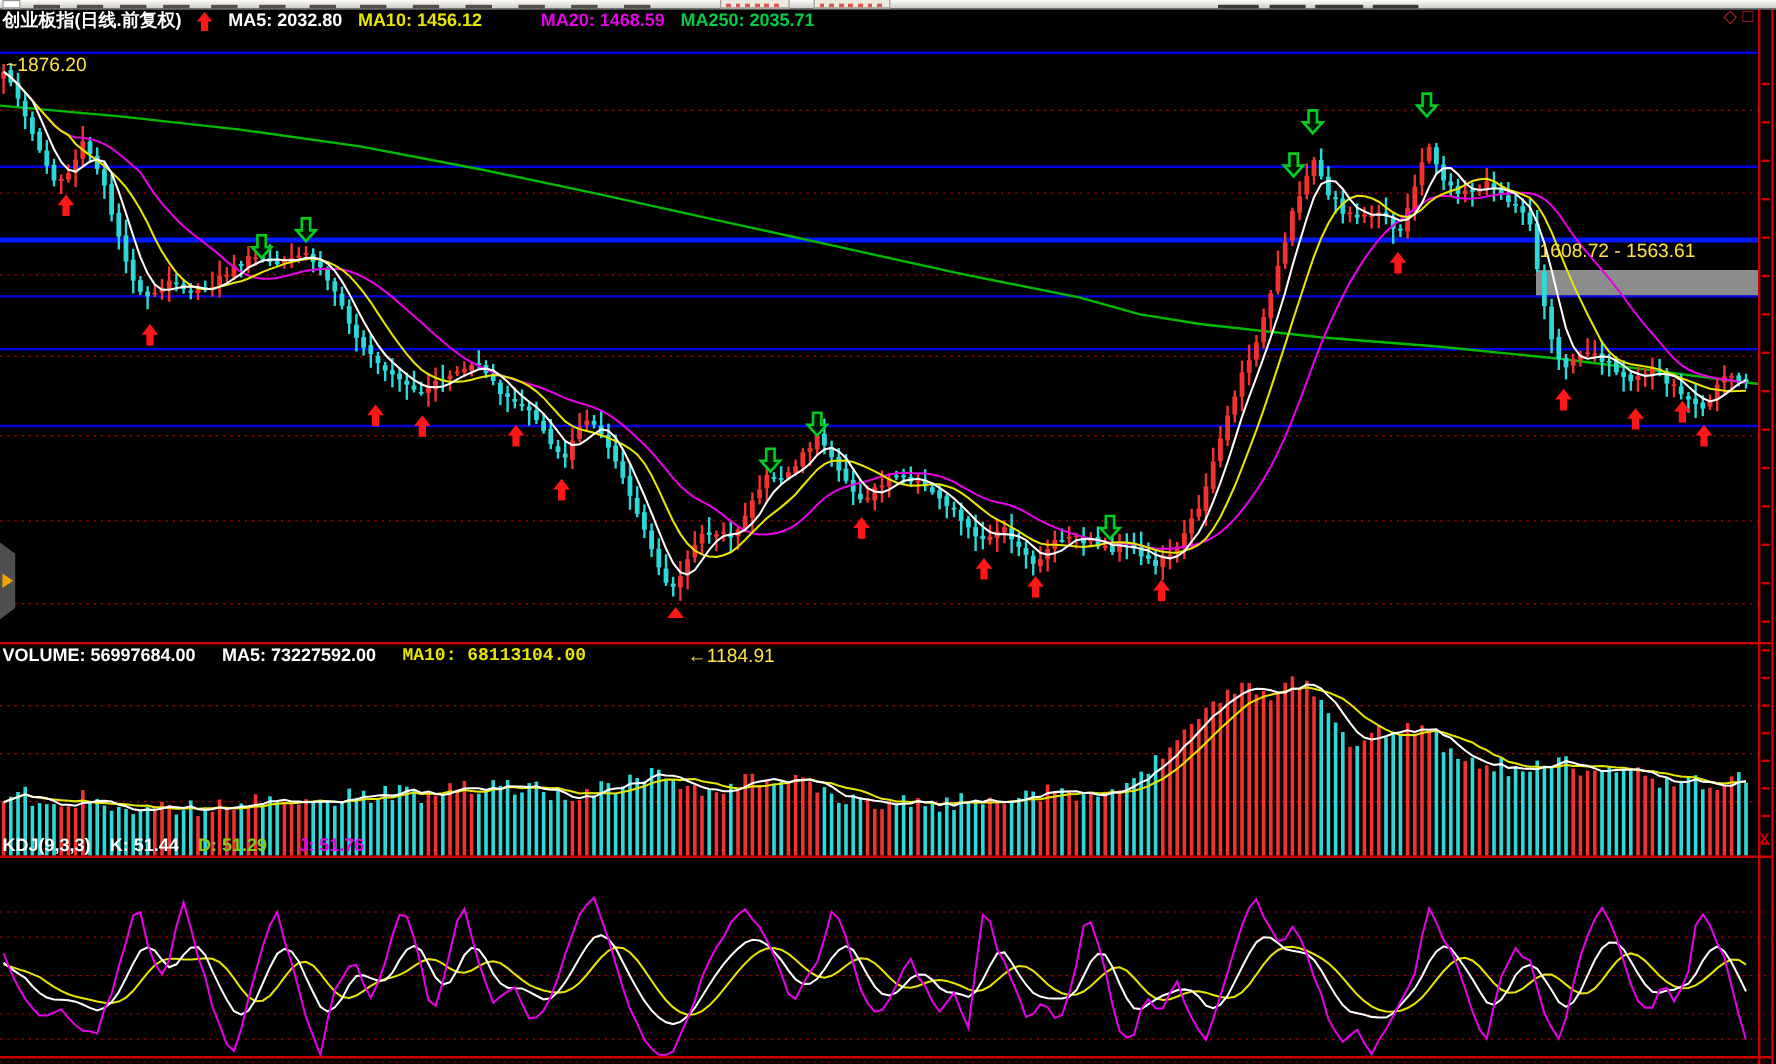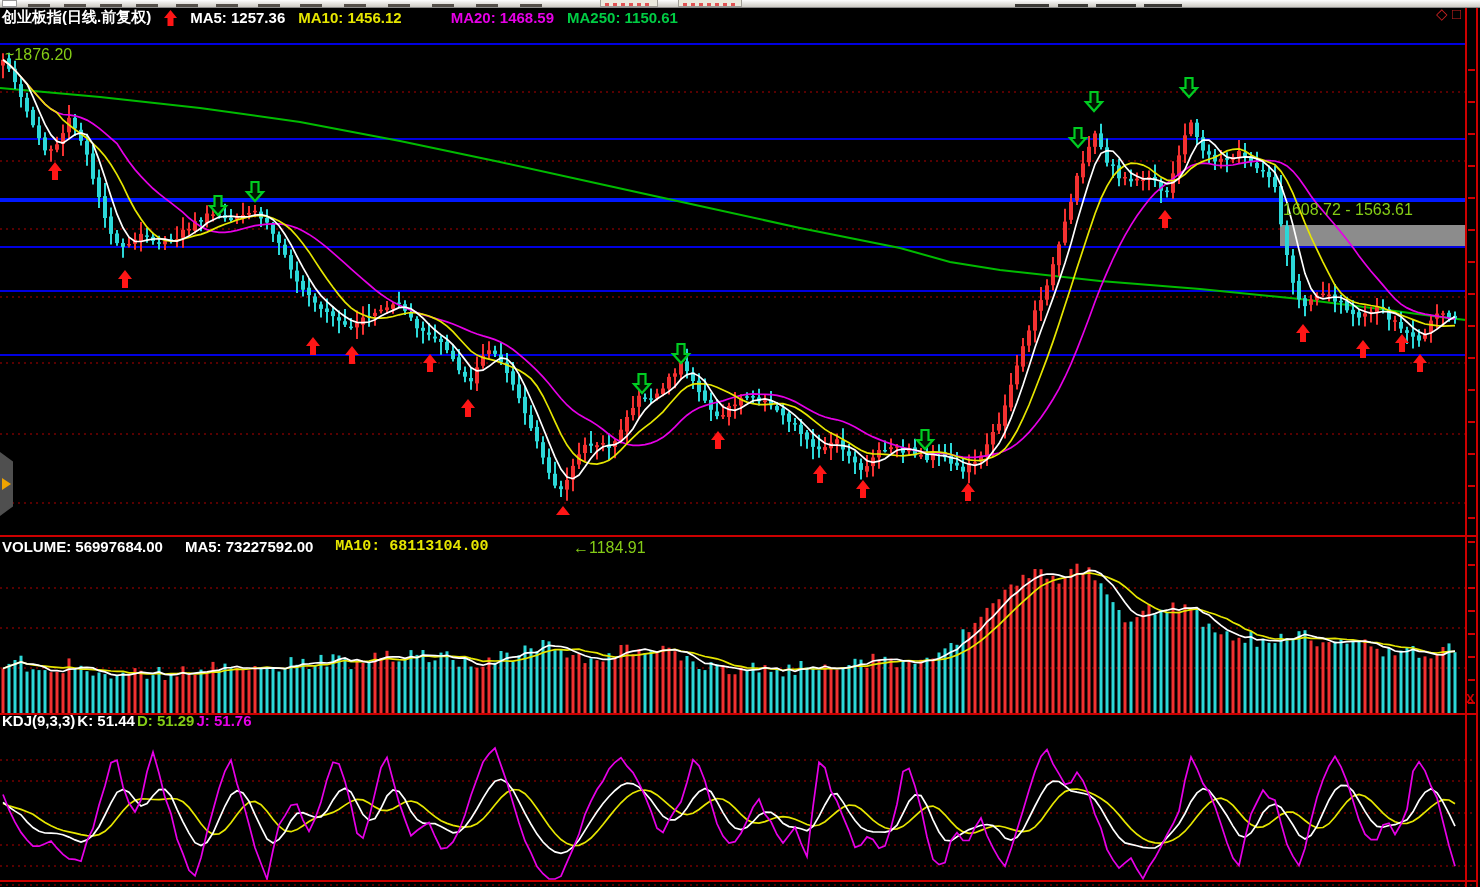--- a/index.html
+++ b/index.html
@@ -11,22 +11,22 @@
   .menu-bar{position:absolute;left:0;top:0;width:1480px;height:8px;z-index:3;
     background:linear-gradient(#fdfdfd,#cdcac3);border-bottom:1px solid #8a8a8a;box-sizing:border-box;}
   .menu-icon{position:absolute;left:2px;top:0;width:15px;height:7px;background:#fff;border:1px solid #9a9a9a;box-sizing:border-box;}
   .menu-smudge{position:absolute;top:4px;height:3px;background:#55504a;}
   .menu-smudge.dark{background:#3c3a36;}
   .toolbar-btn{position:absolute;top:0;height:7px;background:#eceade;border:1px solid #a09d96;border-top:none;box-sizing:border-box;}
   .toolbar-btn .red-dashes{position:absolute;left:4px;right:4px;top:3px;height:3px;
     background:repeating-linear-gradient(90deg,#e25555 0 4px,transparent 4px 8px);}
   .chart-header{left:2px;top:8px;height:19px;display:flex;align-items:center;gap:13px;font-size:15px;font-weight:bold;}
   .vol-header{left:2px;top:538px;display:flex;gap:22px;font-size:15px;font-weight:bold;}
-  .kdj-header{left:2px;top:712px;display:flex;gap:2px;font-size:15px;font-weight:bold;}
-  .anno{font-size:16px;color:#84cc16;}
+  .kdj-header{left:2px;top:696px;display:flex;gap:16px;font-size:15px;font-weight:bold;}
+  .anno{font-size:16px;color:#fde047;}
   .corner-ico{font-size:15px;line-height:14px;}
   .pane-close{left:1466px;top:691px;font-size:13px;font-weight:bold;}
   .side-handle{position:absolute;left:0;top:452px;width:13px;height:64px;z-index:3;background:#4f4f4f;
     clip-path:polygon(0 0,100% 15%,100% 85%,0 100%);}
   .side-handle .tri{position:absolute;left:2px;top:26px;width:0;height:0;
     border-left:9px solid #f0a400;border-top:6px solid transparent;border-bottom:6px solid transparent;}
 </style>
 </head>
 <body>
 
@@ -873,44 +873,44 @@
       <div class="menu-smudge dark" style="left: 1058px; width: 30px;"></div>
       <div class="menu-smudge dark" style="left: 1096px; width: 40px;"></div>
       <div class="menu-smudge dark" style="left: 1144px; width: 38px;"></div>
     </div>
 
   <div class="overlay chart-header">
     <span style="color: rgb(255, 255, 255);">创业板指(日线.前复权)</span>
     <svg width="13" height="16">
         <path d="M6.5 0 L13 8 H9.5 V16 H3.5 V8 H0 Z" fill="#ff1616"></path>
       </svg>
-    <span style="color: rgb(255, 255, 255);">MA5: 1257.36</span>
+    <span style="color: rgb(255, 255, 255);">MA5: 2032.80</span>
     <span style="color: rgb(230, 230, 0);">MA10: 1456.12</span>
     <span style="color: rgb(230, 0, 230); margin-left: 36px;">MA20: 1468.59</span>
-    <span style="color: rgb(0, 204, 68);">MA250: 1150.61</span>
+    <span style="color: rgb(0, 204, 68);">MA250: 2035.71</span>
   </div>
 
   <div class="overlay corner-ico" style="left: 1436px; top: 7px; color: rgb(204, 34, 34);">◇</div>
   <div class="overlay corner-ico" style="left: 1452px; top: 7px; color: rgb(204, 34, 34);">□</div>
 
   <div class="overlay anno" style="left:5px;top:46px;">~1876.20</div>
   <div class="overlay anno" style="left:573px;top:499px;margin-top:40px;">←1184.91</div>
   <div class="overlay anno" style="left:1283px;top:201px;">1608.72 - 1563.61</div>
 
   <div class="overlay vol-header">
     <span style="color: rgb(255, 255, 255);">VOLUME: 56997684.00</span>
     <span style="color: rgb(255, 255, 255);">MA5: 73227592.00</span>
     <span style="color: rgb(230, 230, 0); font-family: Liberation Mono, monospace;">MA10: 68113104.00</span>
   </div>
 
   <div class="overlay kdj-header">
     <span style="color: rgb(255, 255, 255);">KDJ(9,3,3)</span>
     <span style="color: rgb(255, 255, 255);">K: 51.44</span>
     <span style="color: #84cc16;">D: 51.29</span>
-    <span style="color: rgb(230, 0, 230);">J: 51.76</span>
+    <span style="color: rgb(230, 0, 230); margin-left: 10px;">J: 51.76</span>
   </div>
 
   <div class="overlay pane-close" style="color: rgb(204, 0, 0);">X</div>
 
   <div class="side-handle">
     <div class="tri"></div>
   </div>
 
 </div>
 

